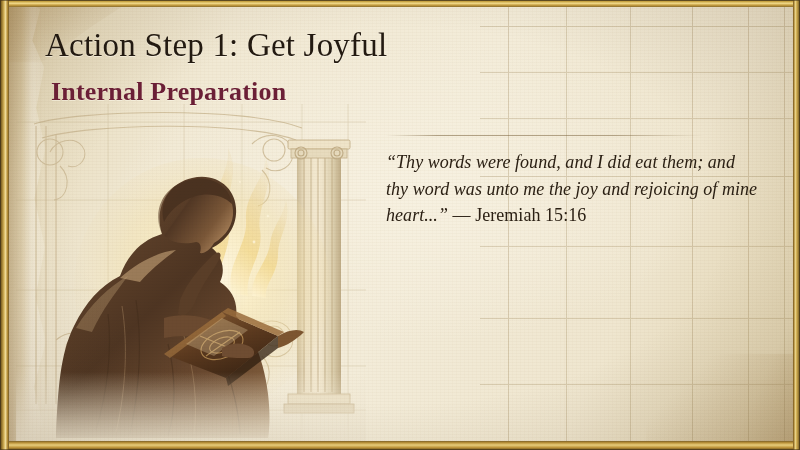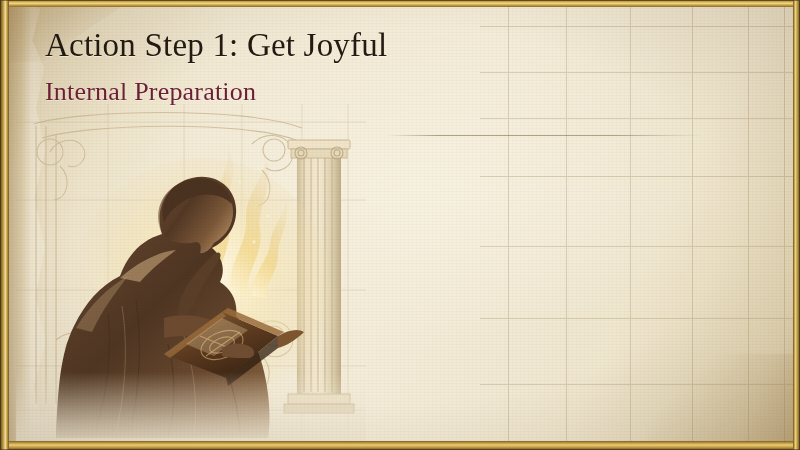--- a/index.html
+++ b/index.html
@@ -144,25 +144,25 @@
     position:absolute; left:45px; top:26px; z-index:30;
     margin:0;
     color:#231a11;
     font-size:33px;
     font-weight:400;
     line-height:38px;
     letter-spacing:.2px;
     text-shadow:0 1px 0 rgba(255,252,240,.55);
   }
   .subtitle{
-    position:absolute; left:45px; top:76px; z-index:30;
+    position:absolute; left:51px; top:76px; z-index:30;
     margin:0;
     color:#6b1f36;
     font-size:26px;
-    font-weight:400;
+    font-weight:700;
     line-height:32px;
     letter-spacing:.2px;
     text-shadow:0 1px 0 rgba(255,252,240,.45);
     text-align:center;
   }
 </style>
 </head>
 <body>
 
 <div id="slide">
@@ -364,20 +364,21 @@
 
       <rect x="0" y="268" width="350" height="72" fill="url(#gFadeBottom)"></rect>
     </svg>
   </div>
 
   <h1 class="title">Action Step 1: Get Joyful</h1>
   <h2 class="subtitle">Internal Preparation</h2>
 
   <div class="text-col">
     <div class="rule"></div>
+    <p class="quote"><span>“Thy words were found, and I did eat them; and thy word was unto me the joy and rejoicing of mine heart...”</span> <span class="attrib">— Jeremiah 15:16</span></p>
   </div>
 
   <div class="grain"></div>
   <div class="vignette"></div>
 
   <div class="gold-edge gold-top"></div>
   <div class="gold-edge gold-bottom"></div>
   <div class="gold-edge gold-left"></div>
   <div class="gold-edge gold-right"></div>
   <div class="dark-rim"></div>

